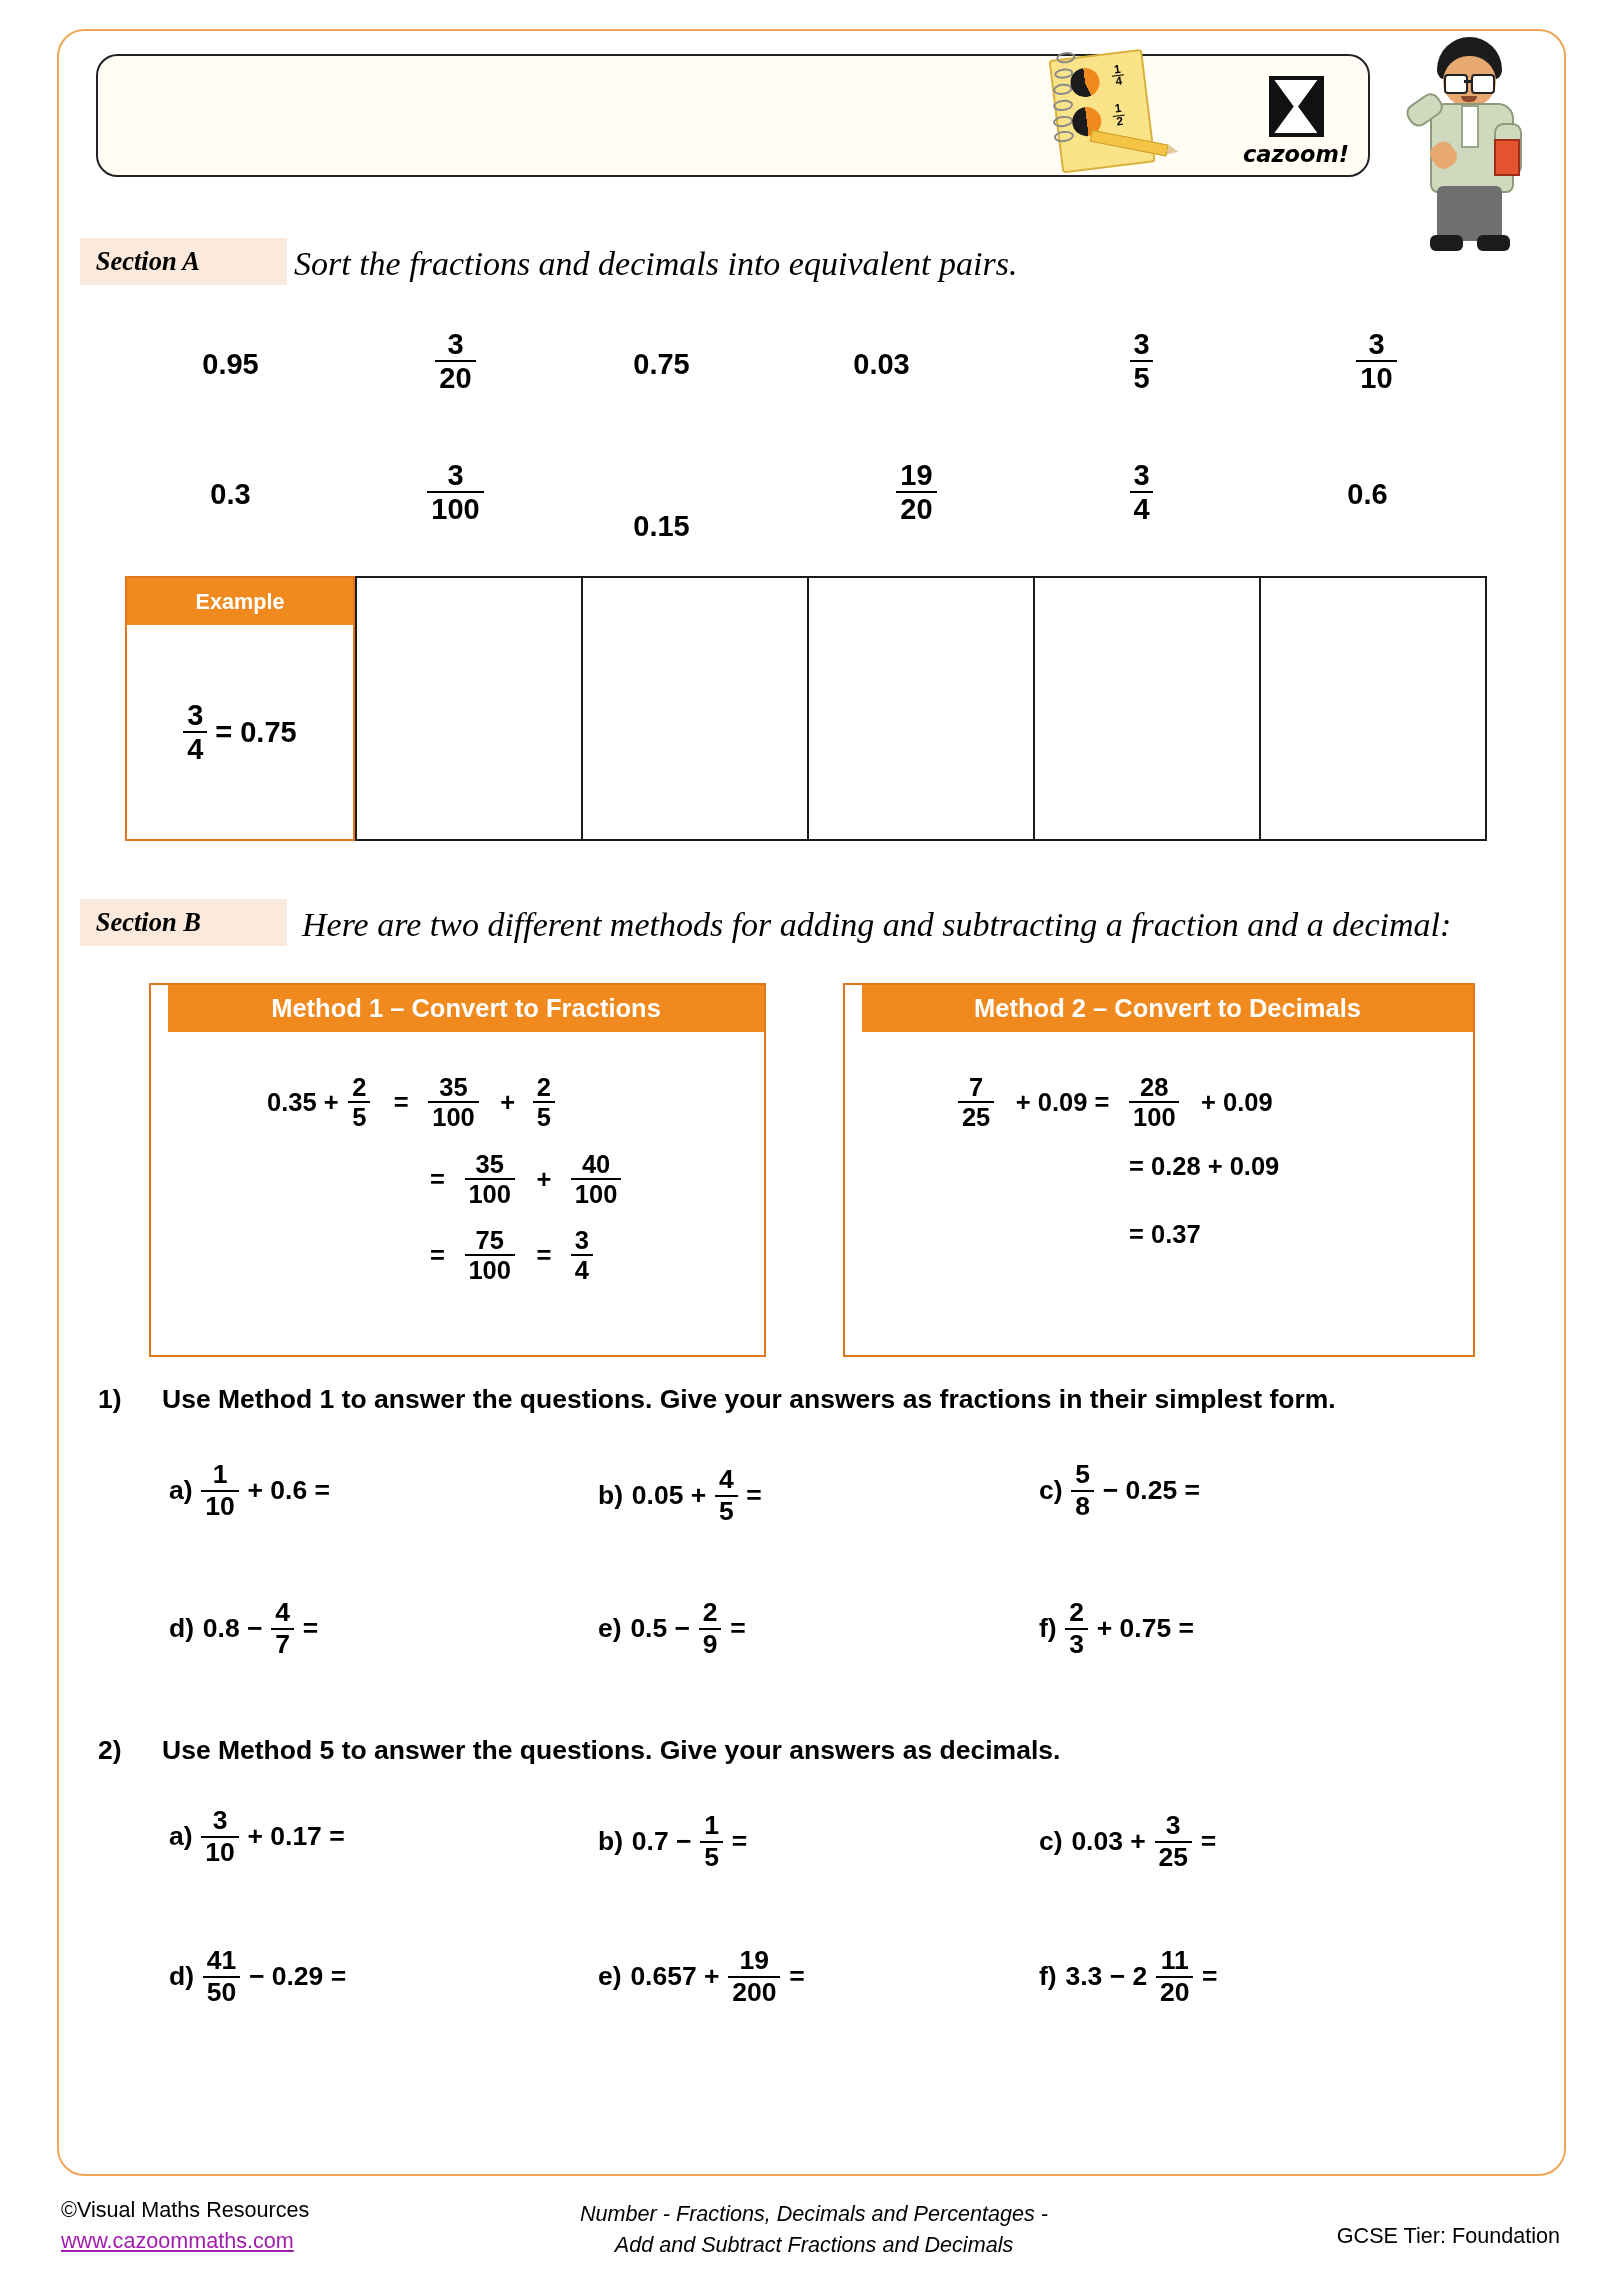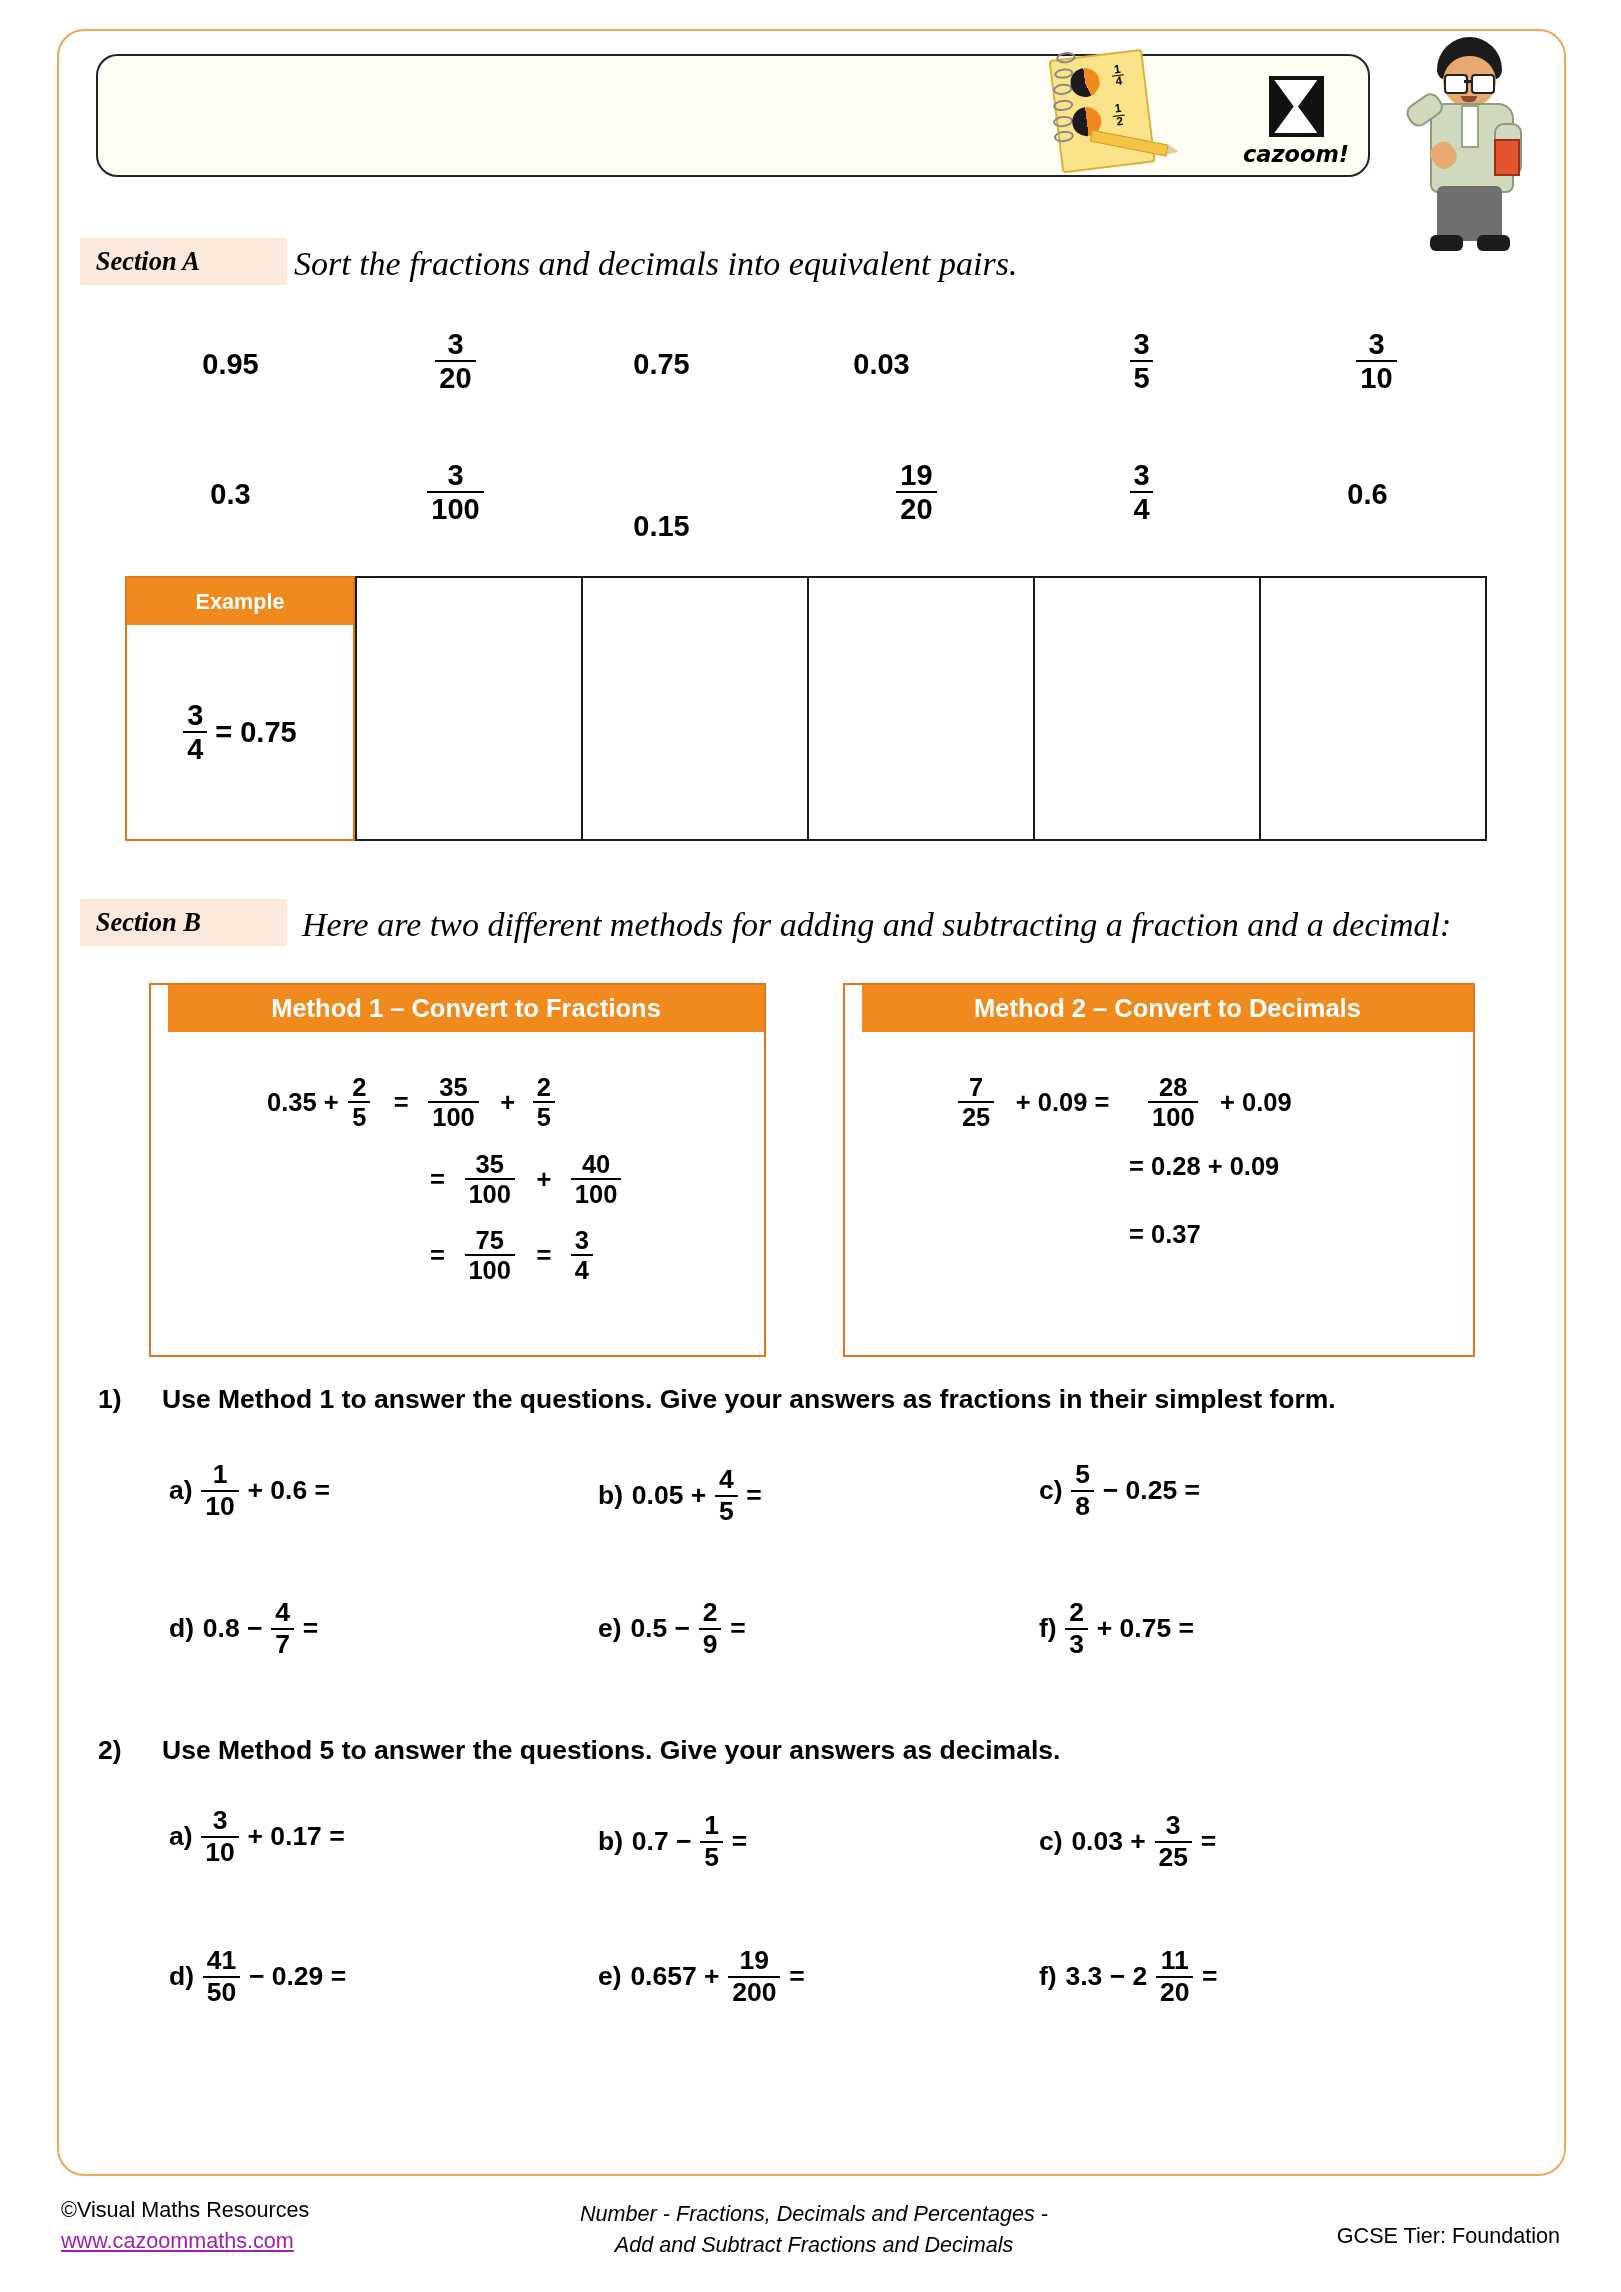--- a/index.html
+++ b/index.html
@@ -451,21 +451,21 @@
 
   <div class="method-box" style="left:843px; top:983px; width:632px; height:374px;">
     <div class="method-head">Method 2 – Convert to Decimals</div>
     <div class="method-body">
       <div class="mline" style="left:113px; top:41px;">
         <span class="frac">
             <span class="n">7</span>
             <span class="d">25</span>
           </span>
         <span style="margin-left:11.8px;">+ 0.09 =</span>
-        <span class="frac" style="margin-left:29px;">
+        <span class="frac" style="margin-left:10px;">
             <span class="n">28</span>
             <span class="d">100</span>
           </span>
         <span style="margin-left:11.8px;">+   0.09</span>
       </div>
       <div class="mline" style="left:284px; top:120px;">=  0.28 + 0.09</div>
       <div class="mline" style="left:284px; top:188px;">=  0.37</div>
     </div>
   </div>
 

